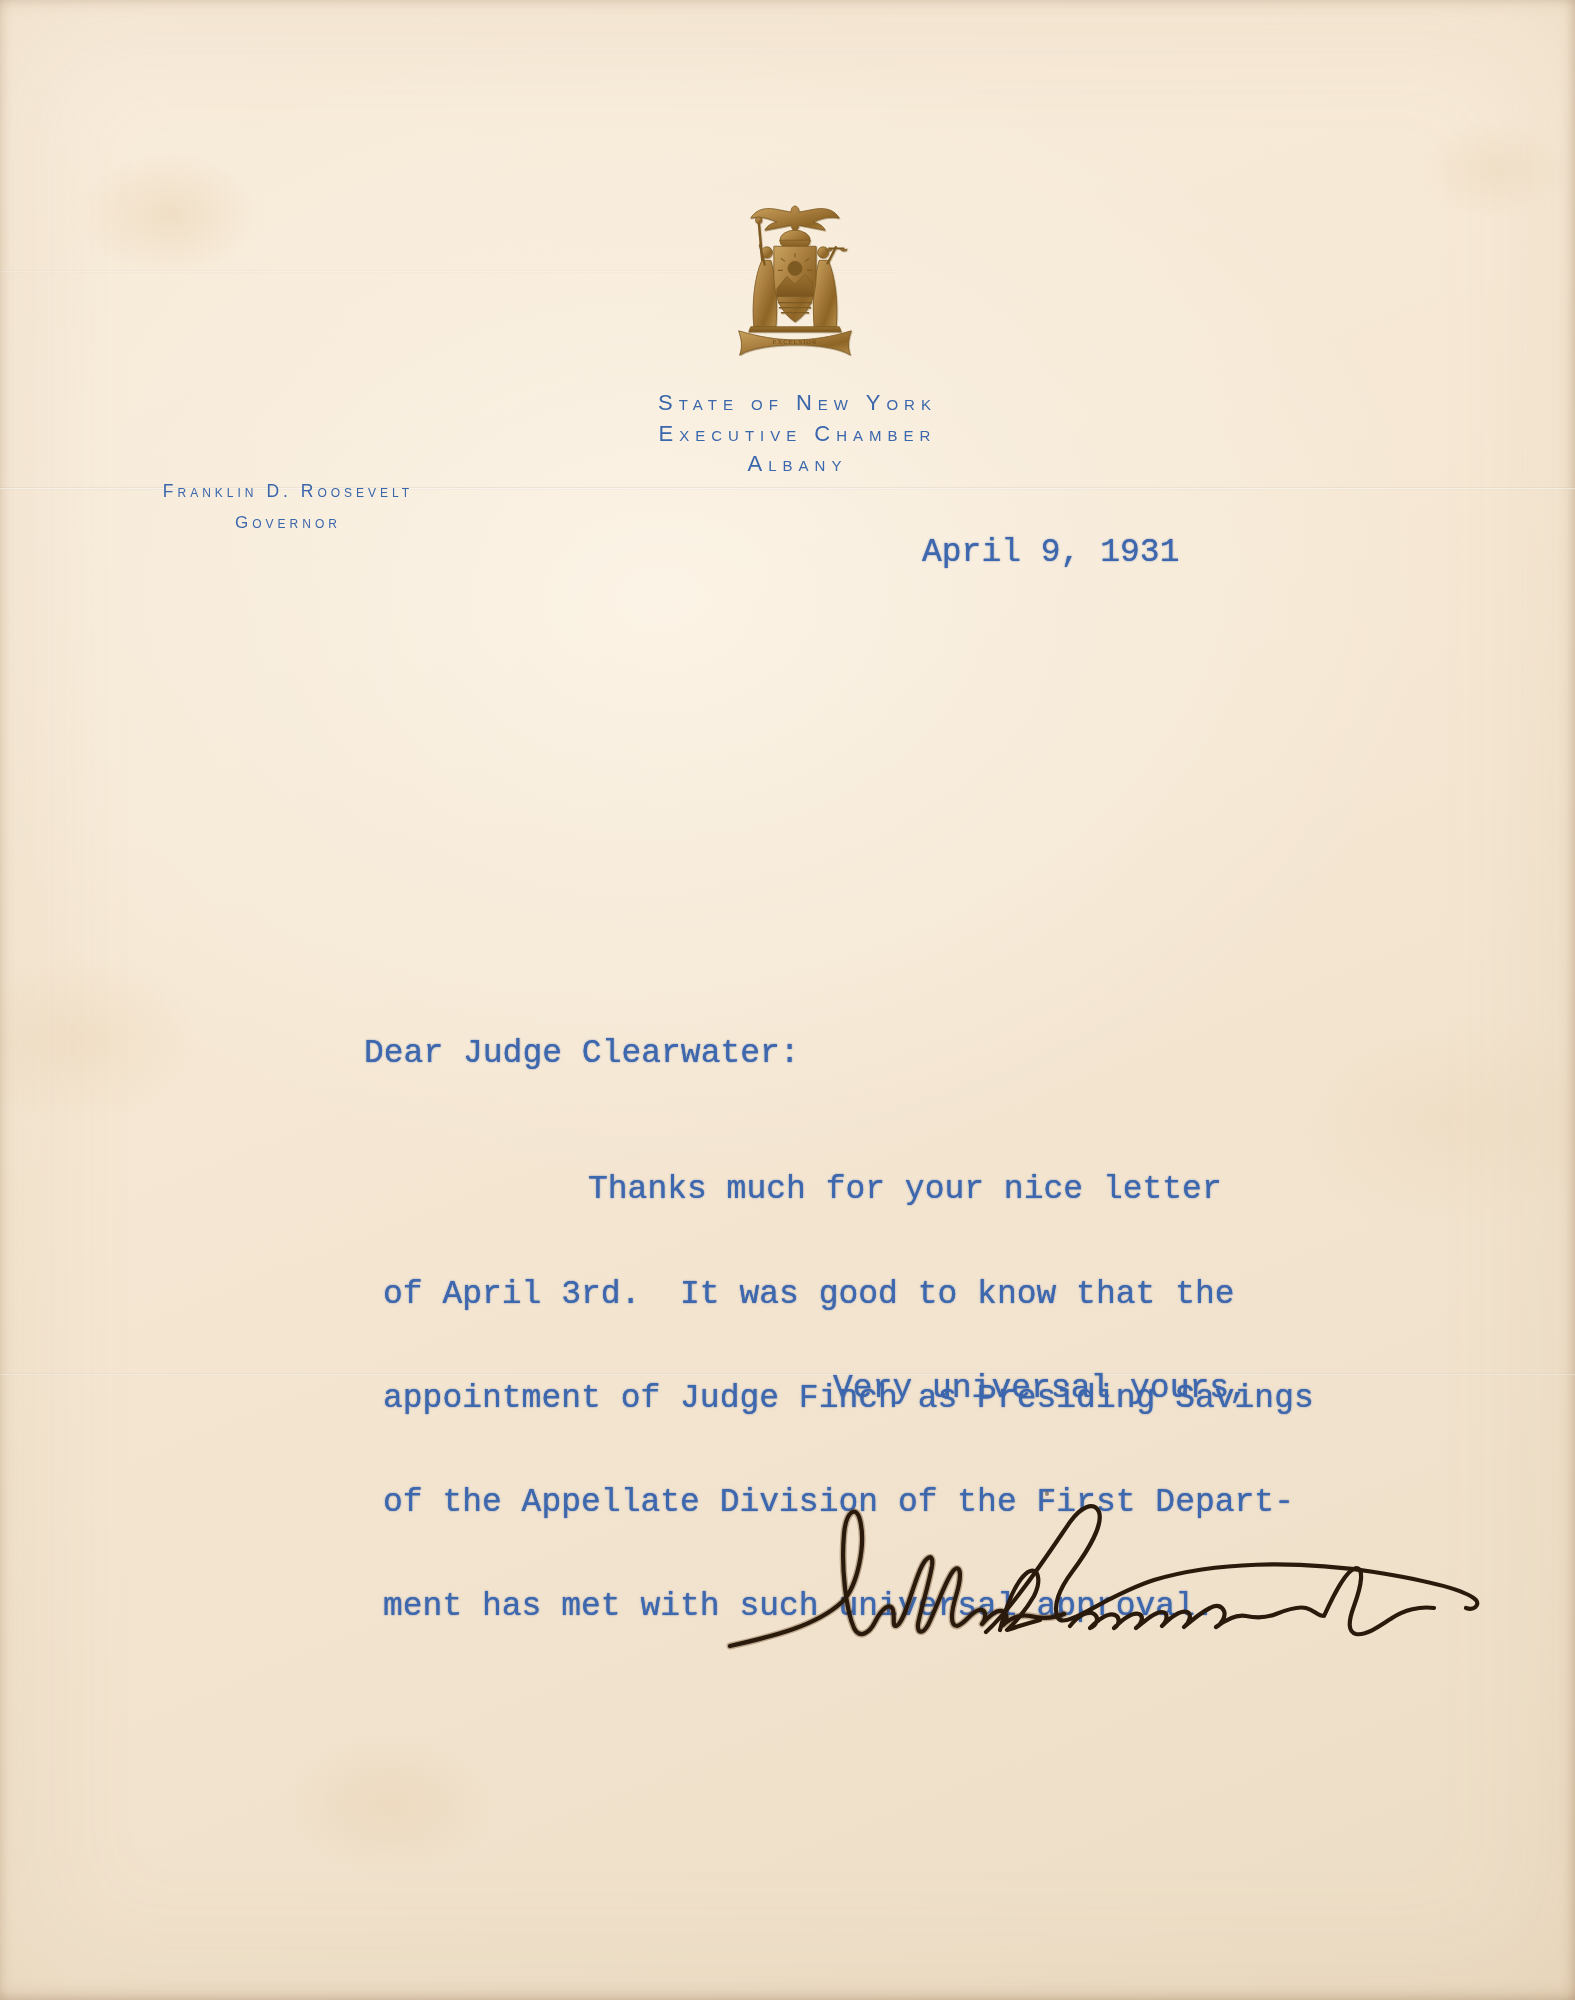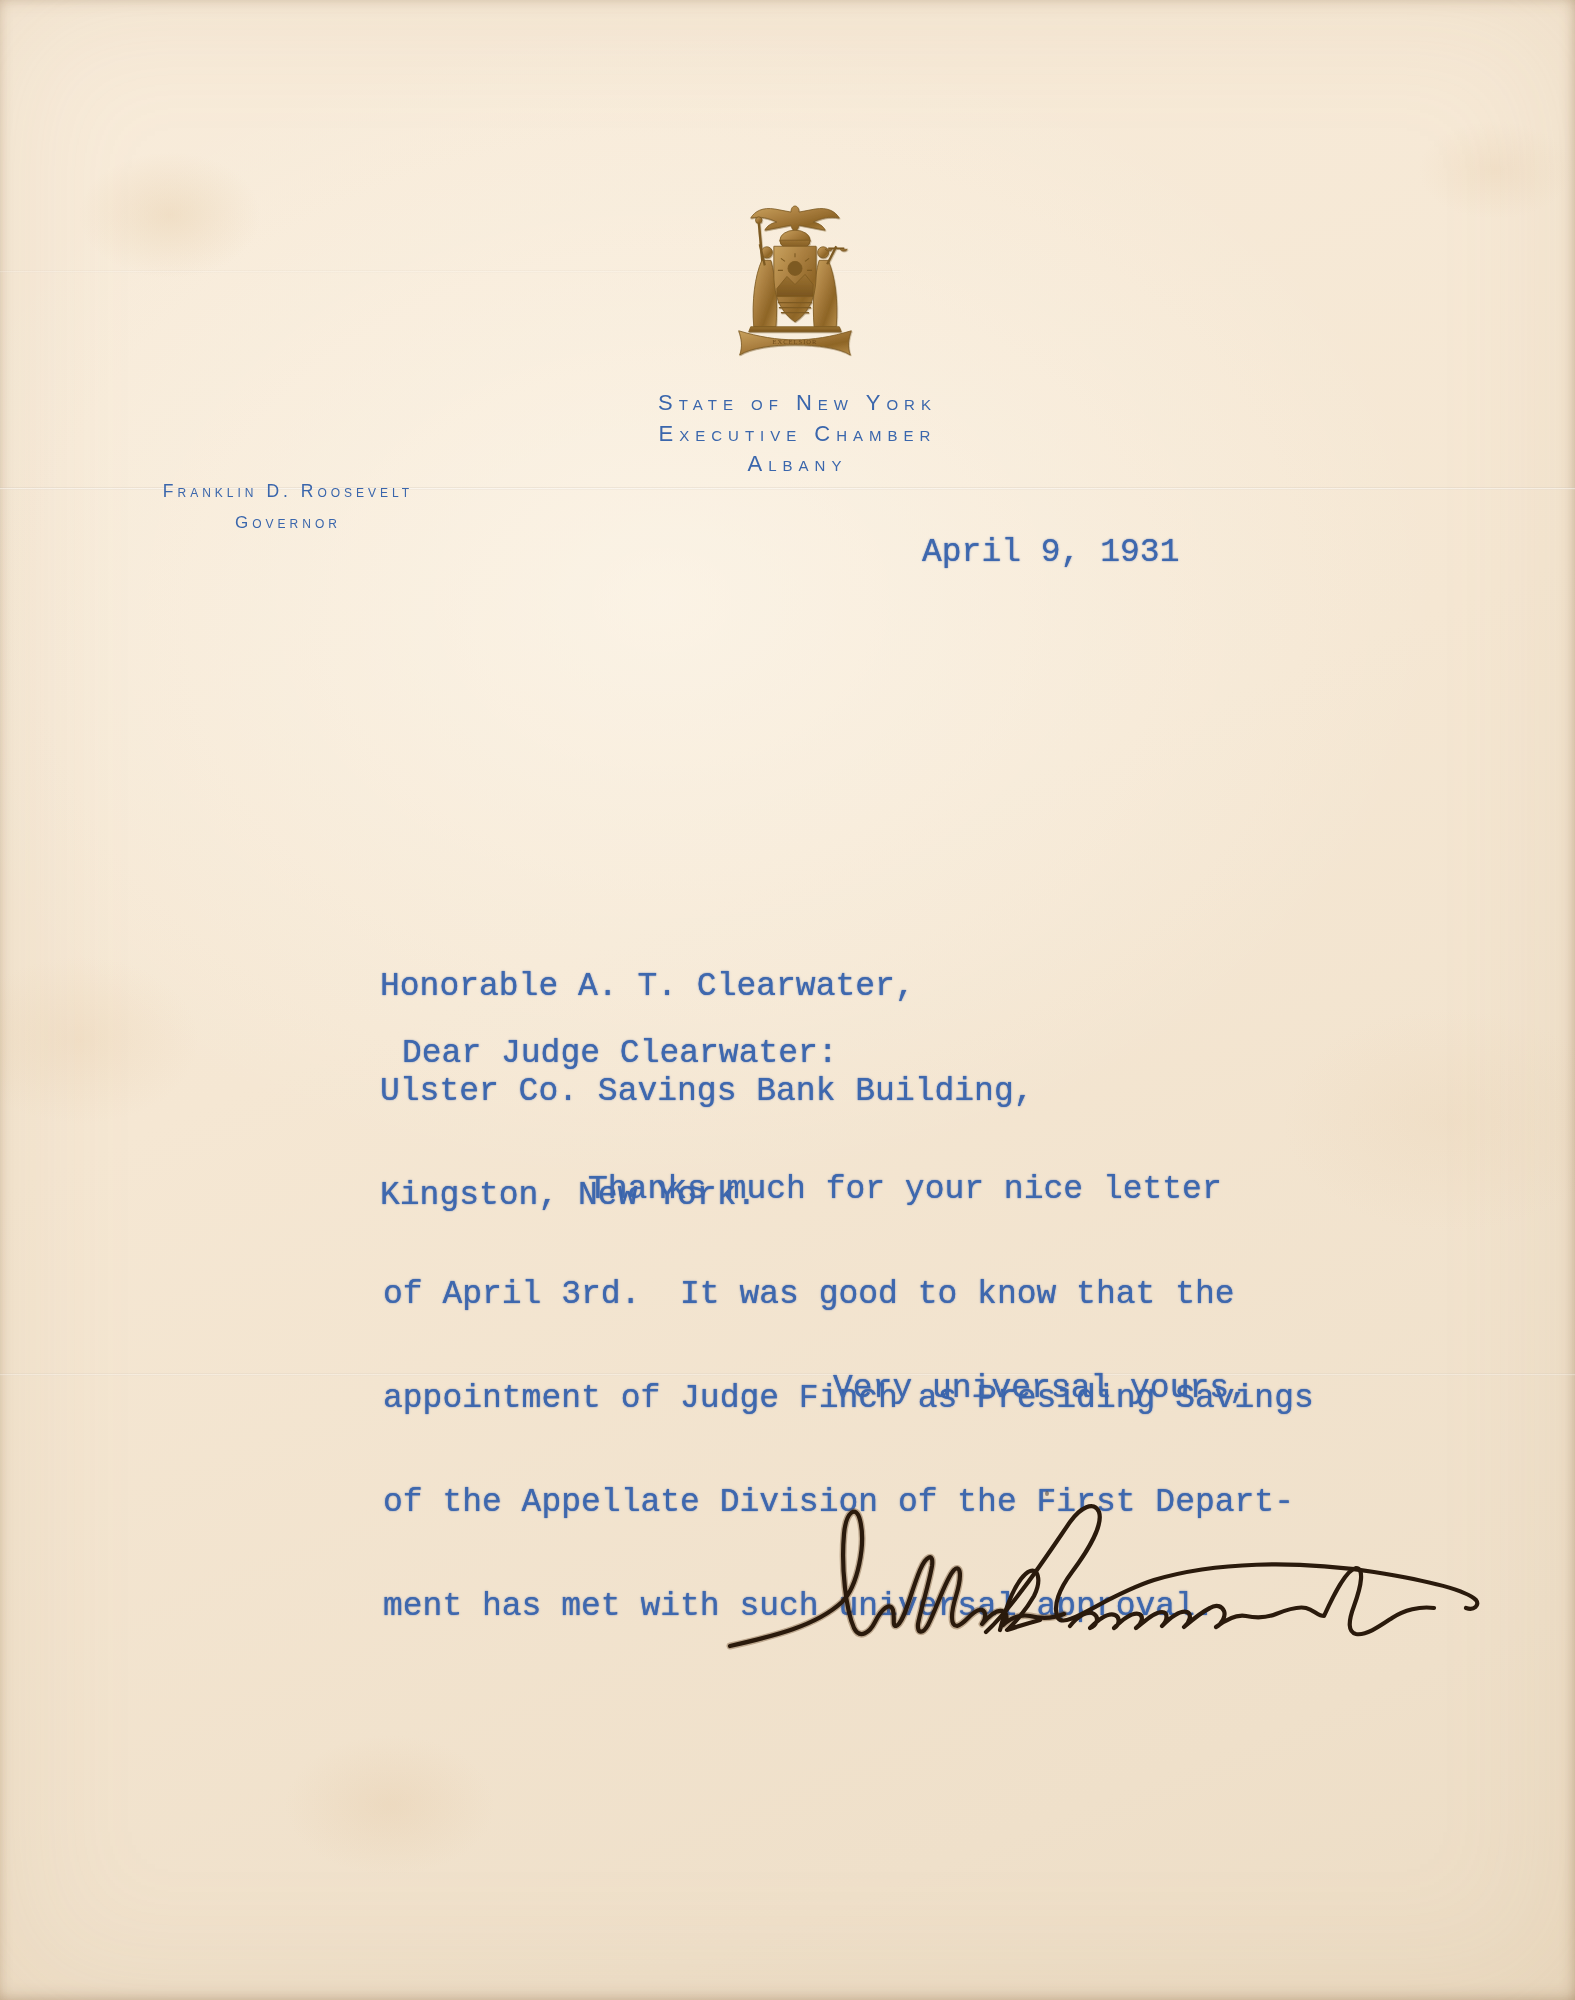--- a/index.html
+++ b/index.html
@@ -34,21 +34,21 @@
   .official{position:absolute;left:138px;top:481px;width:300px;text-align:center;
     color:#3a66ac;font-variant:small-caps;}
   .official .name{font-size:17.5px;letter-spacing:4px;}
   .official .title{font-size:17px;letter-spacing:4px;margin-top:11px;}
 
   .tw{position:absolute;font-family:"Liberation Mono","DejaVu Sans Mono",monospace;
     font-size:33px;line-height:34.7px;color:#3e68ae;white-space:pre;
     text-shadow:0 0 1px rgba(44,84,164,.85), 0 0 2.5px rgba(44,84,164,.28);}
   #date{left:922px;top:536px;}
   #address{left:380px;top:901px;}
-  #salutation{left:402px;top:1037px;}
+  #salutation{left:364px;top:1037px;}
   #body{left:383px;top:1104px;}
   #body .indent{text-indent:205px;}
   #regards{left:588px;top:1302px;}
   #closing{left:833px;top:1372px;}
 
   .sig{position:absolute;left:724px;top:1478px;width:800px;height:215px;}
   .speck{position:absolute;left:1045px;top:1491px;width:4px;height:5px;
     background:rgba(70,60,52,.55);border-radius:50%;}
 </style>
 </head>
@@ -116,25 +116,20 @@
     <div>Albany</div>
   </div>
 
   <div class="official">
     <div class="name">Franklin D. Roosevelt</div>
     <div class="title">Governor</div>
   </div>
 
   <div class="tw" id="date">April 9, 1931</div>
 
-  <div class="tw" id="address">
-    <div>Honorable A. T. Clearwater,</div>
-    <div>Ulster Co. Savings Bank Building,</div>
-    <div>Kingston, New York.</div>
-  </div>
 
   <div class="tw" id="salutation">Dear Judge Clearwater:</div>
 
   <div class="tw" id="body">
     <div class="indent">Thanks much for your nice letter</div>
     <div>of April 3rd.  It was good to know that the</div>
     <div>appointment of Judge Finch as Presiding Savings</div>
     <div>of the Appellate Division of the First Depart-</div>
     <div>ment has met with such universal approval.</div>
   </div>

